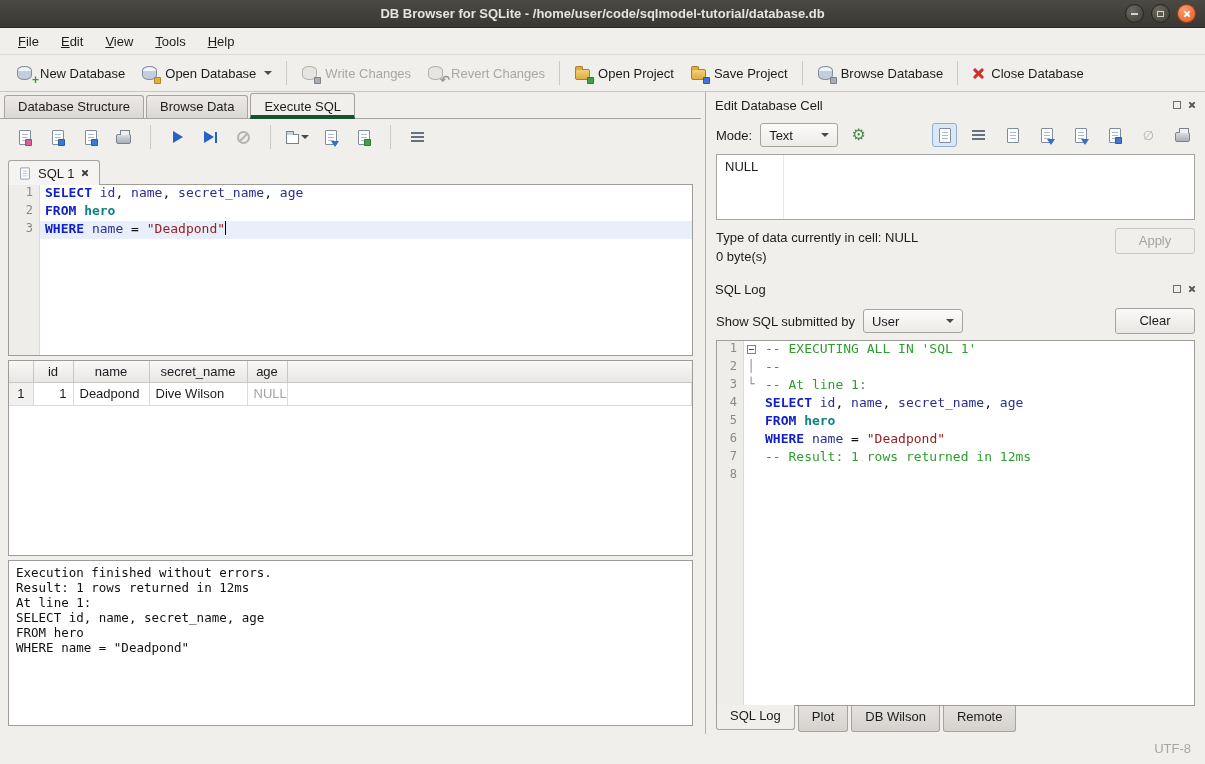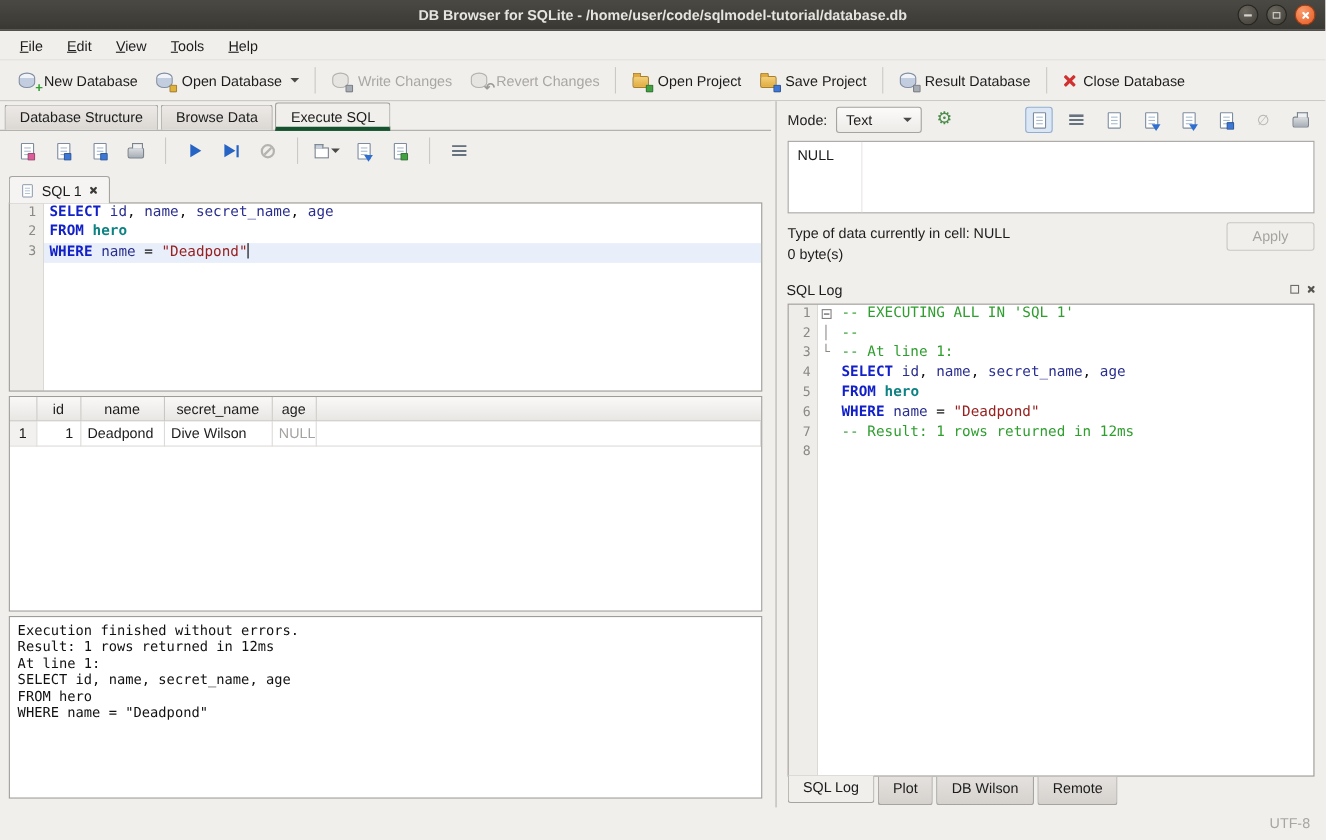--- a/index.html
+++ b/index.html
@@ -218,21 +218,21 @@
         <span class="badge blue"></span>
       </span>
     <span>Save Project</span>
   </div>
   <div class="tb-sep"></div>
   <div class="tb-btn">
     <span class="tb-ic">
         <span class="i-cyl"></span>
         <span class="badge gray"></span>
       </span>
-    <span>Result Database</span>
+    <span>Browse Database</span>
   </div>
   <div class="tb-sep"></div>
   <div class="tb-btn">
     <span class="i-xred xmark thick" style="width:13px;height:13px"></span>
     <span>Close Database</span>
   </div>
 </div>
 
 <div class="content">
 
@@ -361,20 +361,27 @@
 FROM hero
 WHERE name = "Deadpond"</div>
       </div>
     </div>
   </div>
 
   <div class="splitter"></div>
 
   <div class="right-panel">
 
+    <div class="dock-header">
+      <span>Edit Database Cell</span>
+      <span class="dock-icons">
+        <span class="dock-float"></span>
+        <span class="xmark sm"></span>
+      </span>
+    </div>
 
     <div class="cell-toolbar">
       <span>Mode:</span>
       <span class="combo mode-combo">
         <span>Text</span>
           <span class="dd-arr"></span>
       </span>
       <span class="icon-btn">
           <span class="gear">⚙</span>
         </span>
@@ -423,20 +430,28 @@
     </div>
 
     <div class="dock-header">
       <span>SQL Log</span>
       <span class="dock-icons">
         <span class="dock-float"></span>
         <span class="xmark sm"></span>
       </span>
     </div>
 
+    <div class="log-filter">
+      <span>Show SQL submitted by</span>
+      <span class="combo user-combo">
+        <span>User</span>
+          <span class="dd-arr"></span>
+      </span>
+      <span class="btn clear-btn">Clear</span>
+    </div>
 
     <div class="log-box" id="log-lines">
         <div class="crow">
           <span class="gut">1</span>
           <span class="fold"><span class="fbox"></span></span>
           <span class="cline"><span class="tok-cmt">-- EXECUTING ALL IN 'SQL 1'</span></span>
         </div>
         <div class="crow">
           <span class="gut">2</span>
           <span class="fold">│</span>

